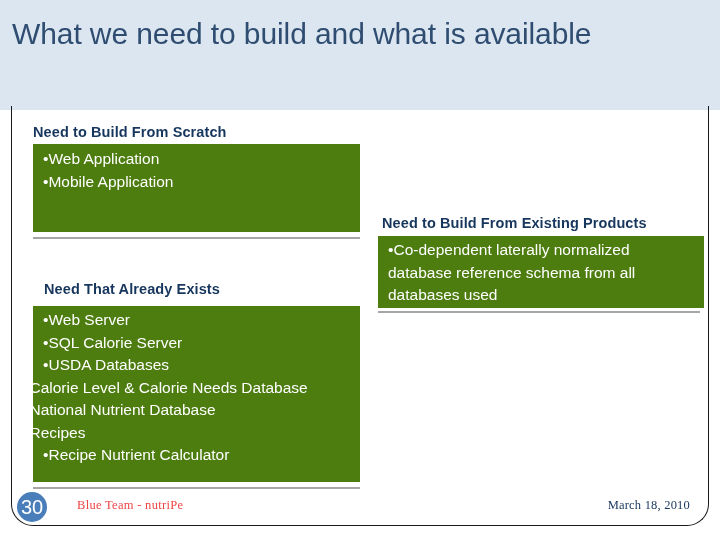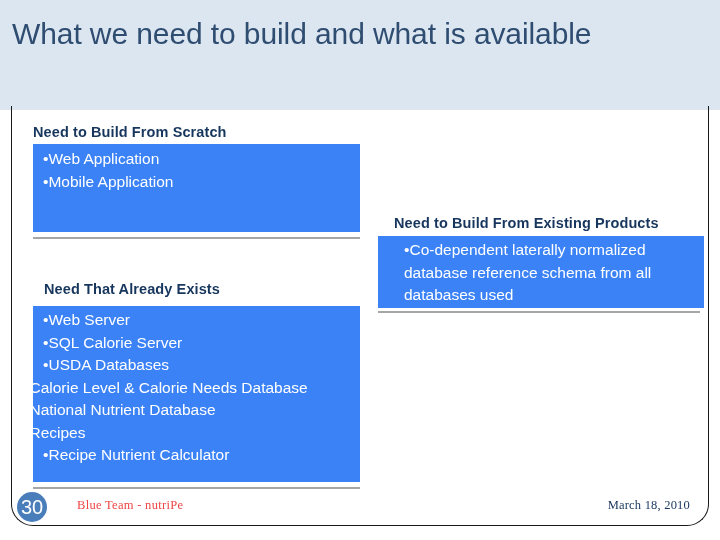--- a/index.html
+++ b/index.html
@@ -56,21 +56,21 @@
   .block-heading {
     position: absolute;
     font-size: 14.5px;
     font-weight: bold;
     color: #17365d;
     letter-spacing: 0.1px;
     white-space: nowrap;
   }
   .blue-box {
     position: absolute;
-    background: #3b82f6;
+    background: #4d7c0f;
     color: #ffffff;
     box-sizing: border-box;
   }
   .sep-line {
     position: absolute;
     height: 2px;
     background: #a6a6a6;
   }
   .bullet-line {
     font-size: 15.5px;
@@ -86,24 +86,24 @@
 
   
   #block-scratch-heading { left: 33px; top: 124px; }
   #block-scratch-box {
     left: 33px; top: 144px; width: 327px; height: 88px;
     padding: 4px 8px 0 0;
   }
   #block-scratch-sep { left: 33px; top: 237px; width: 327px; }
 
   
-  #block-existing-heading { left: 382px; top: 215px; margin-left: 12px; }
+  #block-existing-heading { left: 382px; top: 215px; }
   #block-existing-box {
     left: 378px; top: 236px; width: 326px; height: 72px;
-    padding: 3px 10px 0 16px;
+    padding: 3px 10px 0 0;
   }
   #block-existing-sep { left: 378px; top: 311px; width: 322px; }
 
   
   #block-exists-heading { left: 44px; top: 281px; }
   #block-exists-box {
     left: 33px; top: 306px; width: 327px; height: 176px;
     padding: 3px 6px 0 0;
   }
   #block-exists-sep { left: 33px; top: 487px; width: 327px; }

